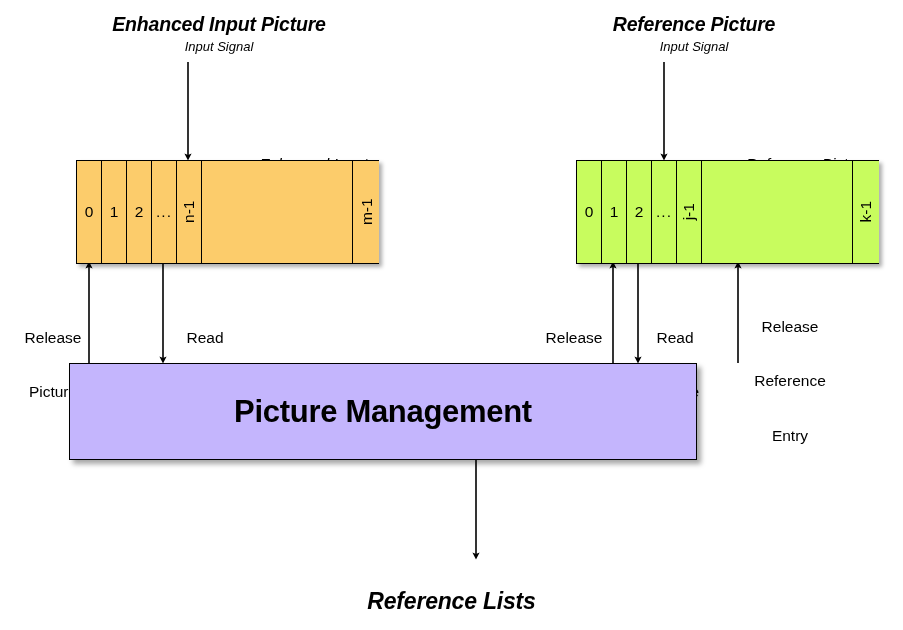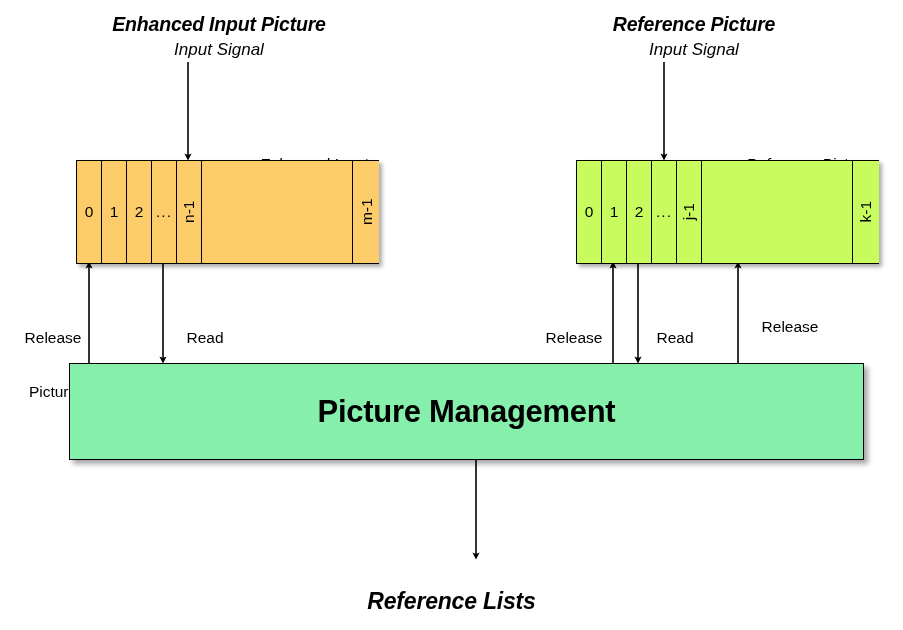--- a/index.html
+++ b/index.html
@@ -22,21 +22,21 @@
     line-height: 1.12;
     white-space: pre;
   }
   .title-main {
     font-size: 19.5px;
     font-weight: bold;
     font-style: italic;
     letter-spacing: -0.2px;
   }
   .title-sub {
-    font-size: 17px;
+    font-size: 13px;
     font-style: italic;
   }
   .buffer-cap {
     font-size: 15.5px;
     font-style: italic;
     text-align: right;
     line-height: 1.18;
   }
   .flow-lbl {
     font-size: 15.5px;
@@ -66,23 +66,23 @@
   }
   .cell-txt.rot {
     transform: rotate(-90deg);
     white-space: pre;
   }
   .cell-txt.dots { font-size: 15.5px; letter-spacing: 1px; }
   #pm-box {
     position: absolute;
     left: 69px;
     top: 363px;
-    width: 795px;
+    width: 628px;
     height: 97px;
-    background: #86efac;
+    background: #c4b5fd;
     border: 1.5px solid #000000;
     box-sizing: border-box;
     box-shadow: 4px 4px 5px rgba(0,0,0,0.35);
     display: flex;
     align-items: center;
     justify-content: center;
   }
   #pm-label {
     font-size: 31px;
     font-weight: bold;

